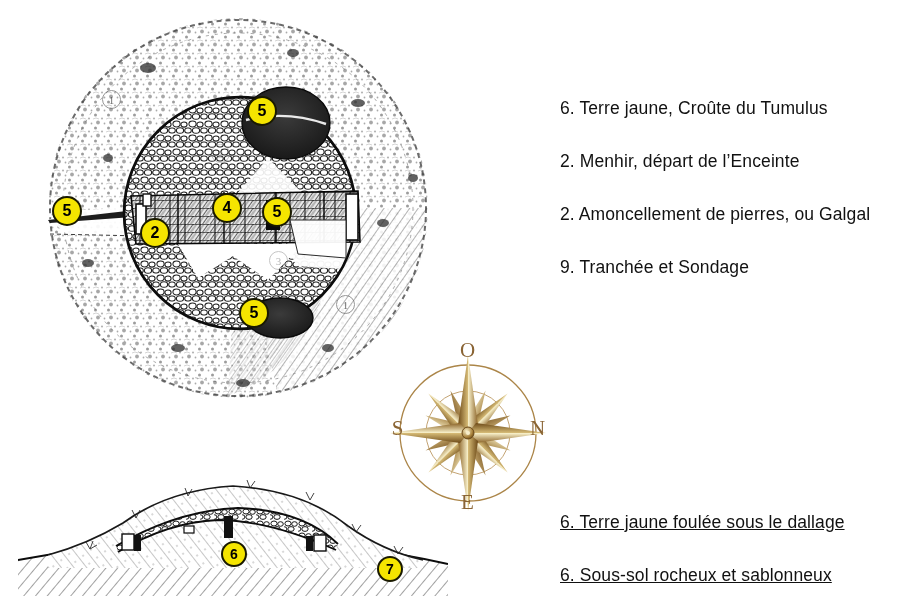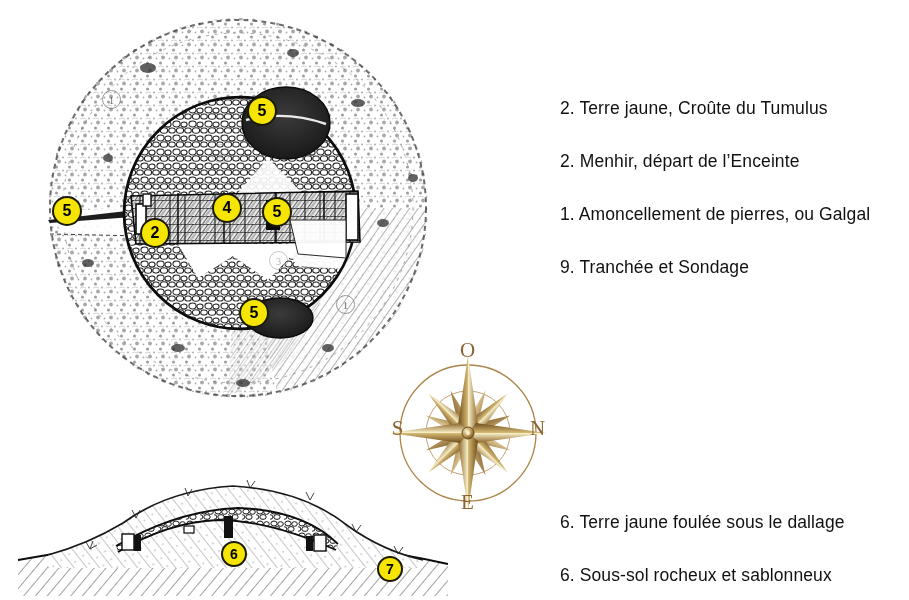--- a/index.html
+++ b/index.html
@@ -29,21 +29,21 @@
     color:#111;
     font-size:17.5px;
     font-family:"Liberation Sans", sans-serif;
     font-weight:300;
     white-space:nowrap;
     letter-spacing:.1px;
   }
   #legend-top{left:560px;top:98px;}
   #legend-top .legend-line{margin-bottom:32px;}
   #legend-bottom{left:560px;top:512px;}
-  #legend-bottom .legend-line{margin-bottom:32px;}
+  #legend-bottom .legend-line{margin-bottom:32px;text-decoration:underline;}
 
   
   #compass{position:absolute;left:383px;top:338px;width:170px;height:185px;z-index:25;}
   .compass-label{
     position:absolute;color:#8a6434;
     font-family:"Liberation Serif", serif;
     font-size:21px;letter-spacing:1px;
     text-align:center;width:26px;
   }
   #cmp-O{left:72px;top:0px;}
@@ -375,23 +375,23 @@
         <circle r="2" fill="#f7eecb"></circle>
       </g>
     </svg>
     <div class="compass-label" id="cmp-O">O</div>
     <div class="compass-label" id="cmp-N">N</div>
     <div class="compass-label" id="cmp-E">E</div>
     <div class="compass-label" id="cmp-S">S</div>
   </div>
 
   <div class="legend-block" id="legend-top">
-    <div class="legend-line">2. Terre jaune, Croûte du Tumulus</div>
+    <div class="legend-line">6. Terre jaune, Croûte du Tumulus</div>
     <div class="legend-line">2. Menhir, départ de l’Enceinte</div>
-    <div class="legend-line">1. Amoncellement de pierres, ou Galgal</div>
+    <div class="legend-line">2. Amoncellement de pierres, ou Galgal</div>
     <div class="legend-line">9. Tranchée et Sondage</div>
   </div>
 
   <div class="legend-block" id="legend-bottom">
     <div class="legend-line">6. Terre jaune foulée sous le dallage</div>
     <div class="legend-line">6. Sous-sol rocheux et sablonneux</div>
   </div>
 
 </div>
 

